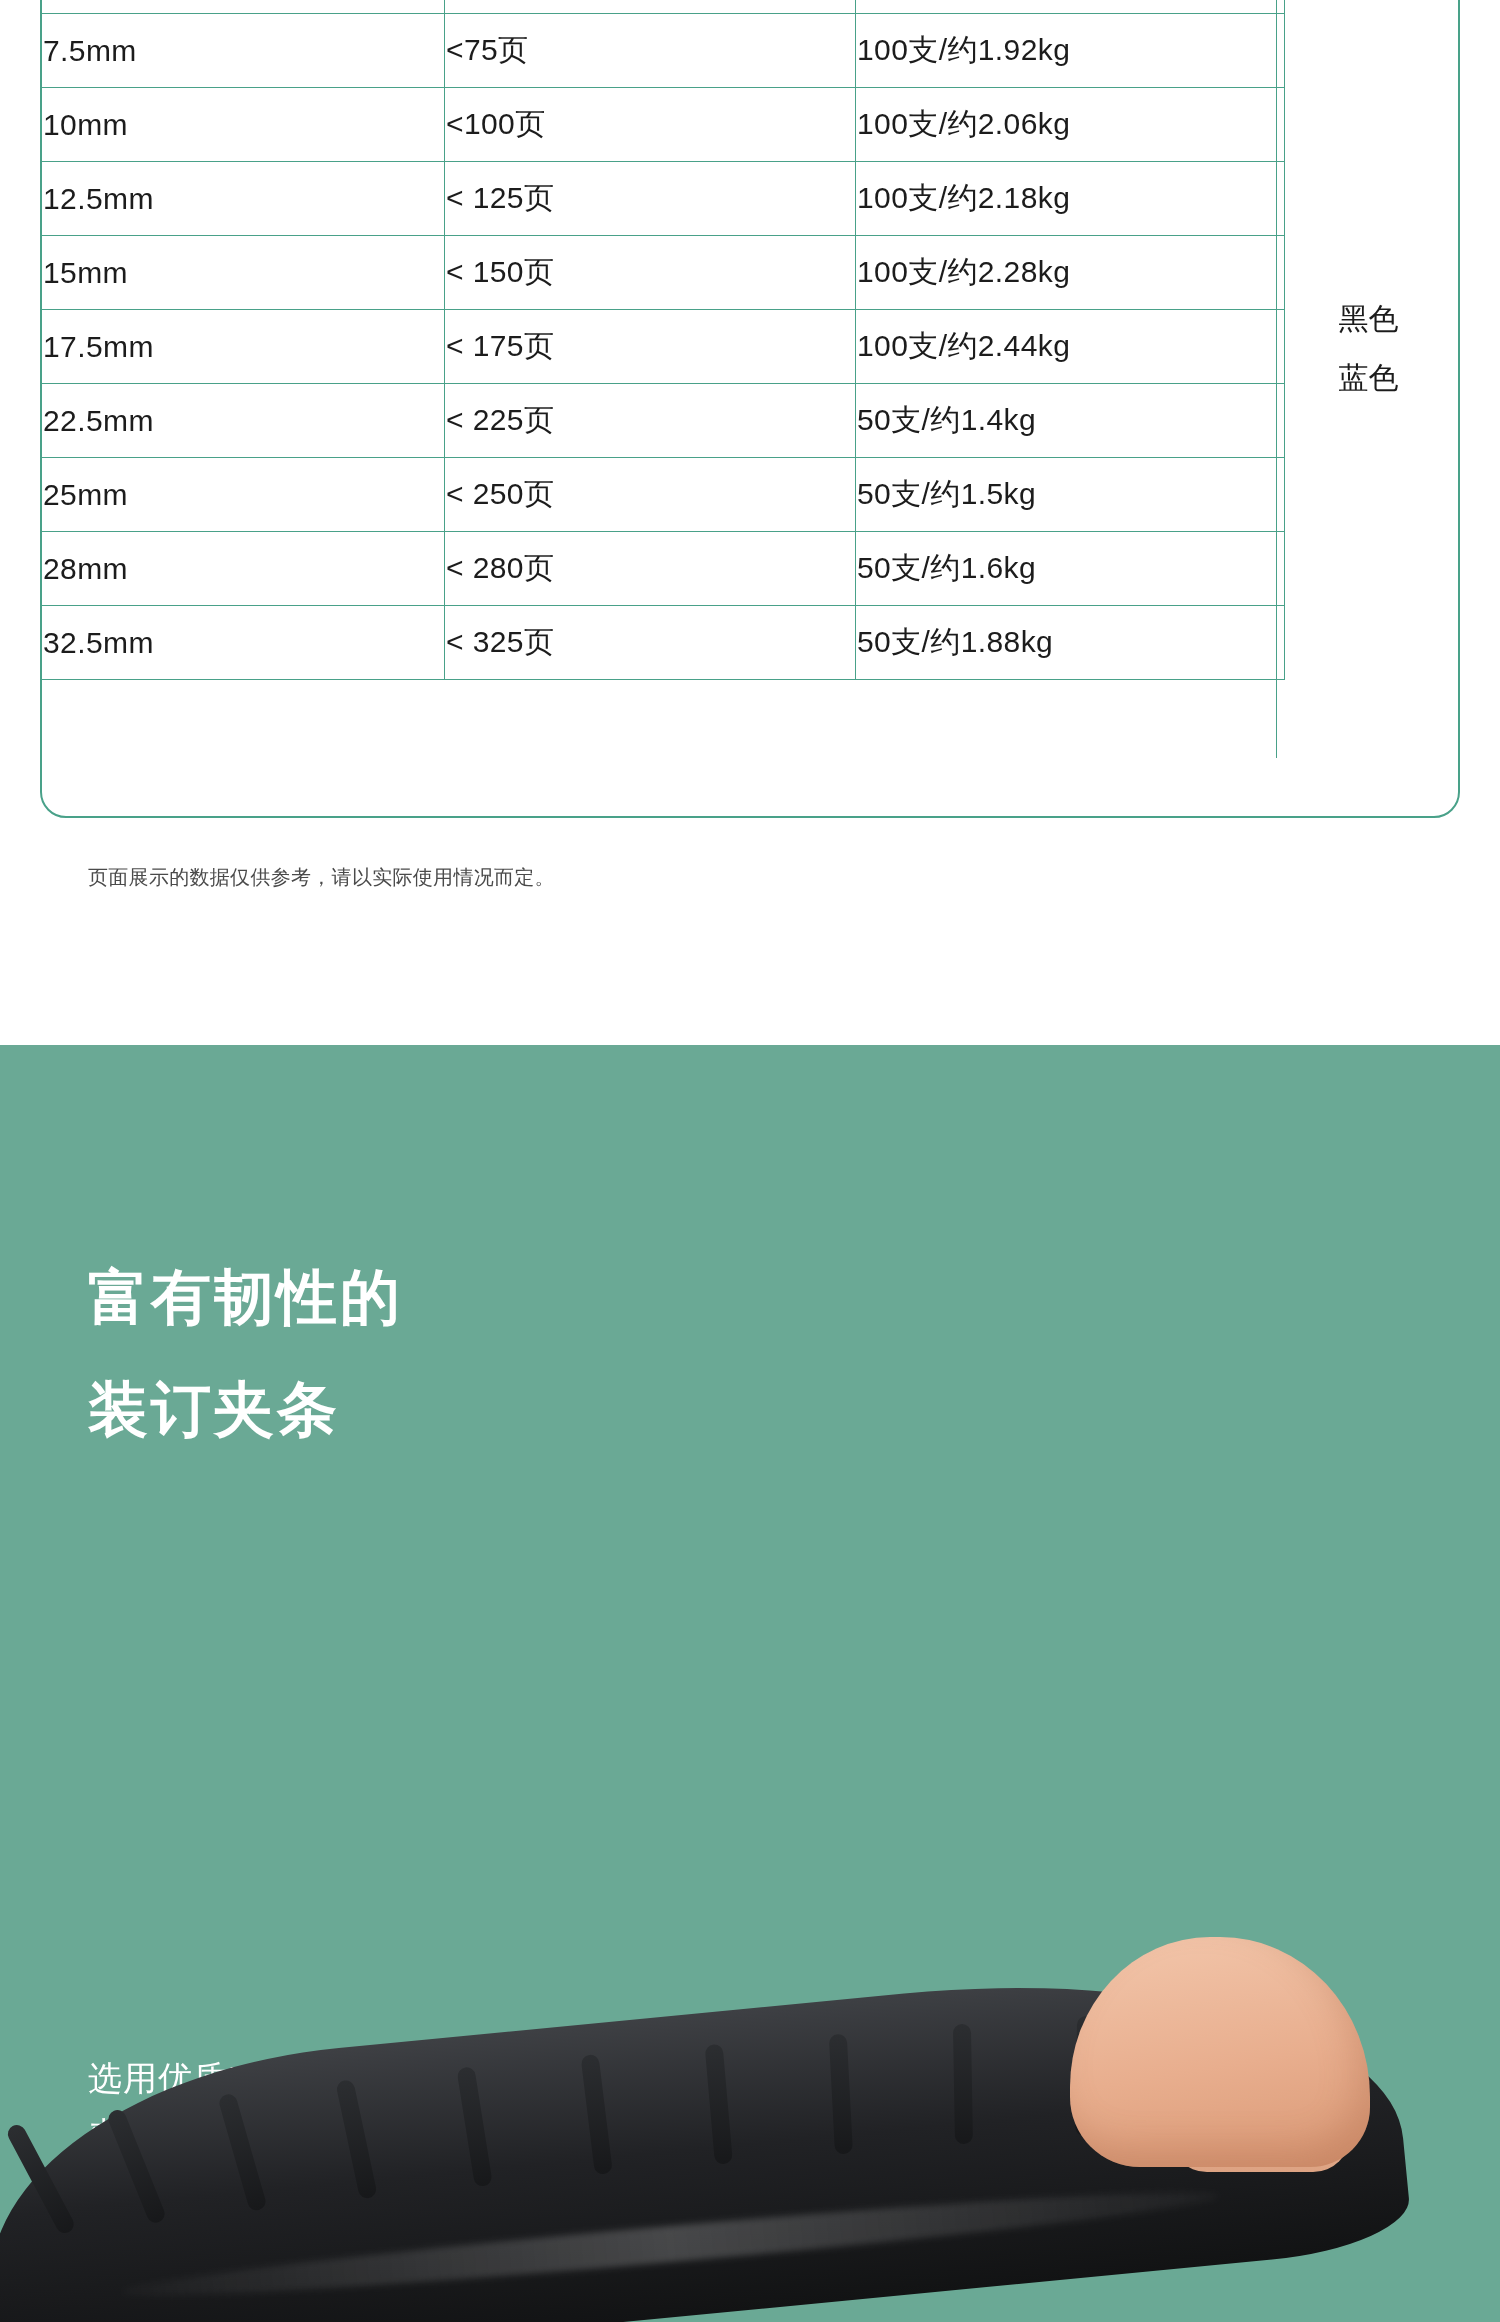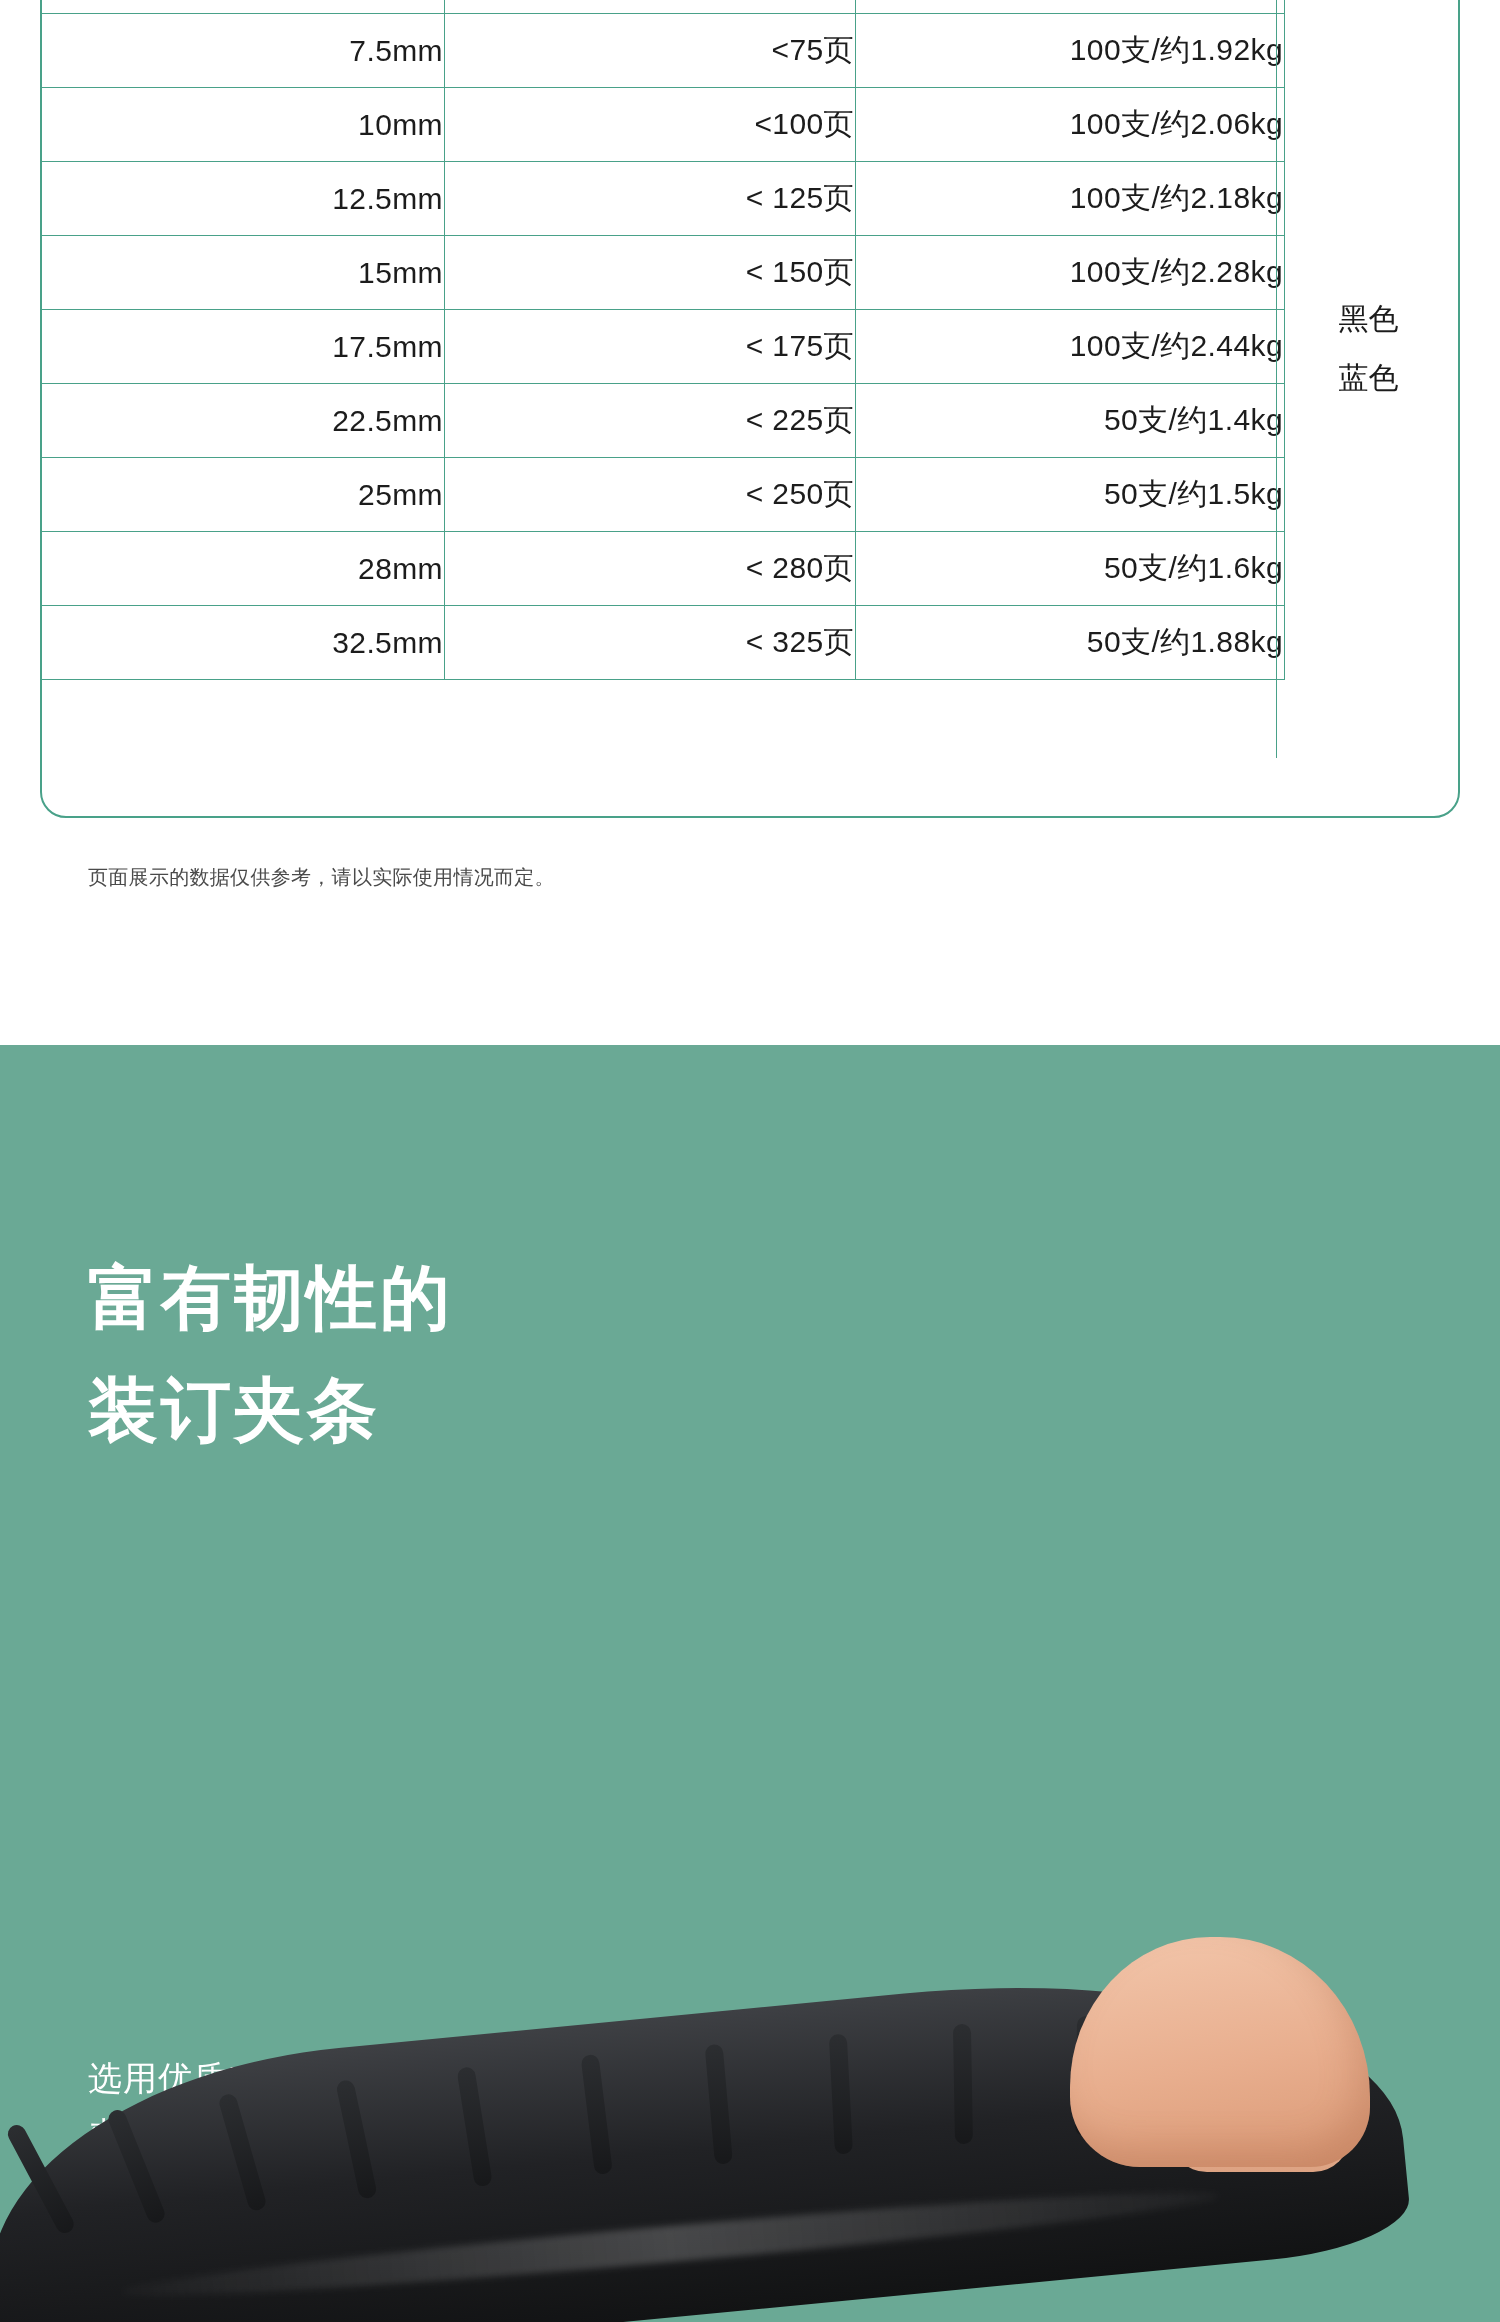--- a/index.html
+++ b/index.html
@@ -41,21 +41,21 @@
     position: absolute;
     left: 0px;
     top: 0px;
     width: 1234px;
     border-collapse: collapse;
     table-layout: fixed;
   }
   .spec-table td {
     border: 1px solid #49a189;
     height: 71px;
-    text-align: right;
+    text-align: left;
     vertical-align: middle;
     font-size: 30px;
     color: #1c1c1c;
     font-family: "Liberation Sans", sans-serif;
     letter-spacing: 0.4px;
     margin-left: 16px;
   }
   .spec-table td.c0 { width: 400px; }
   .spec-table td.c1 { width: 408px; }
   .spec-table td.c2 { width: 426px; }
@@ -101,21 +101,21 @@
     height: 1277px;
     background: #6aa995;
     overflow: hidden;
   }
 
   .hero-title {
     position: absolute;
     left: 88px;
     top: 197px;
     color: #ffffff;
-    font-size: 70px;
+    font-size: 60px;
     font-weight: bold;
     line-height: 112px;
     letter-spacing: 3px;
     font-family: "Liberation Sans", sans-serif;
   }
   .hero-title div { white-space: nowrap; }
 
   .hero-sub {
     position: absolute;
     left: 88px;

